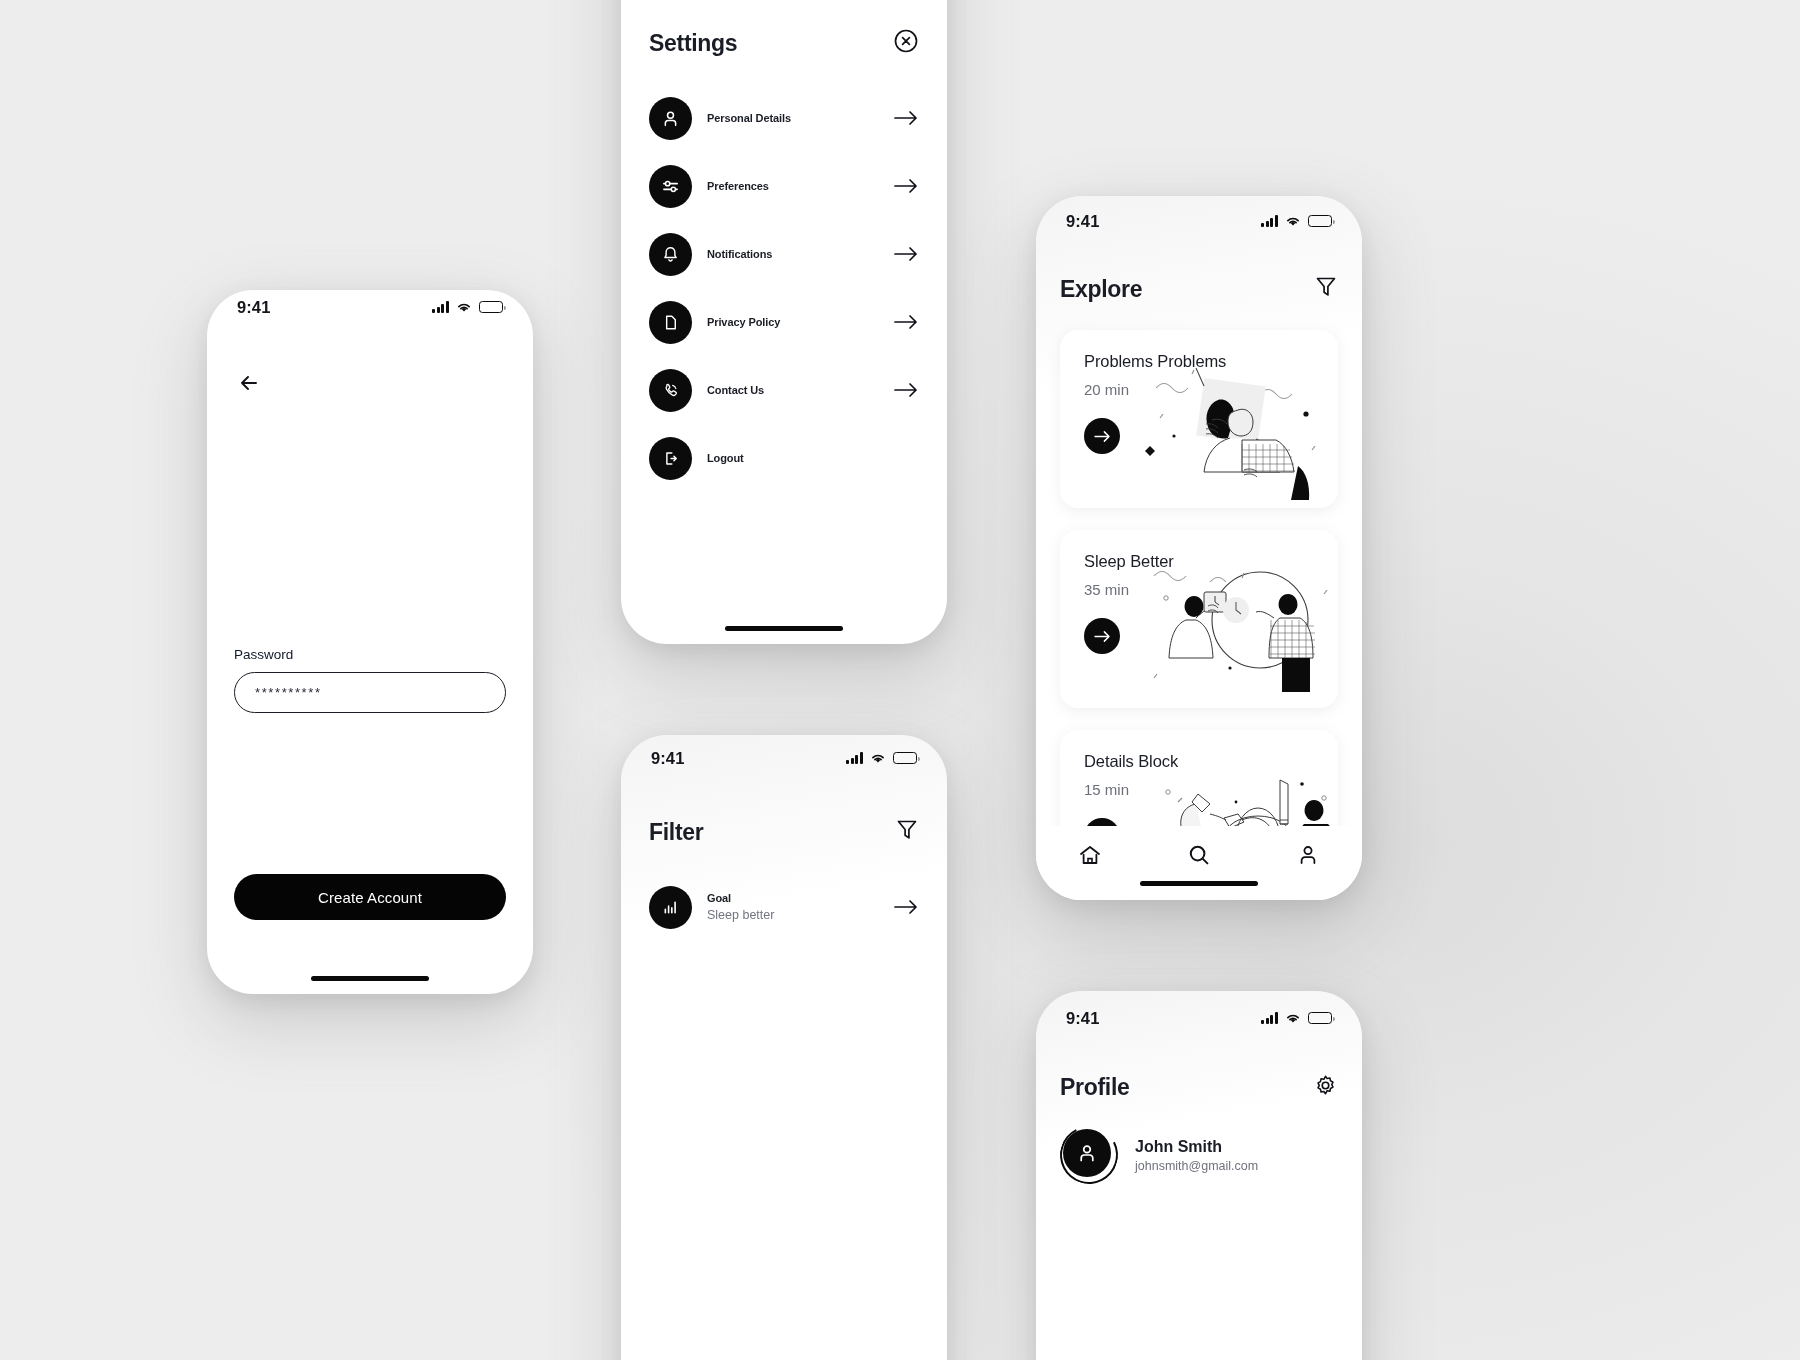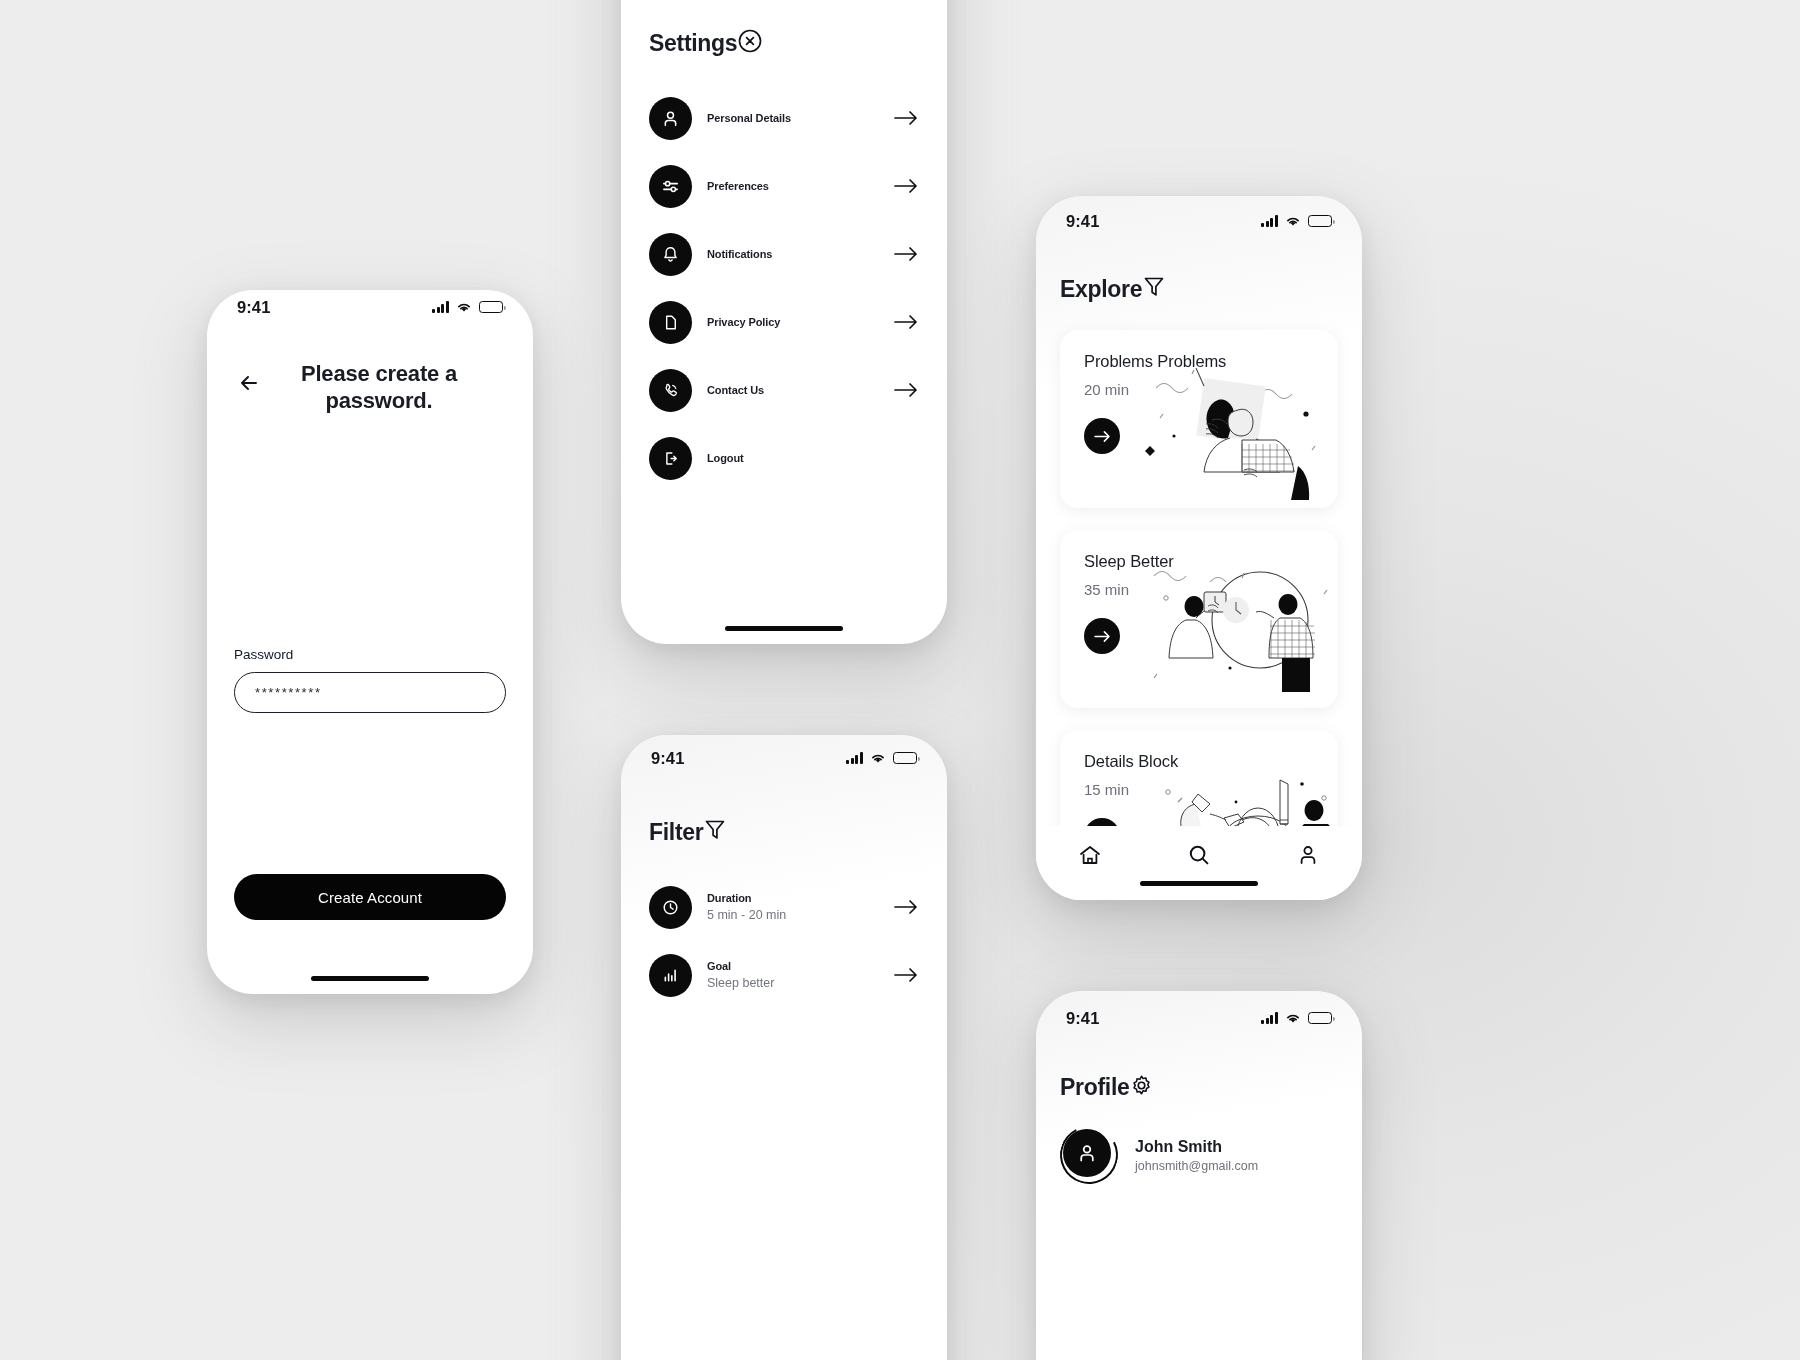--- a/index.html
+++ b/index.html
@@ -75,21 +75,21 @@
     position:absolute; left:27px; right:27px; bottom:74px; height:46px;
     background:#050505; color:#fff; border:none; border-radius:24px;
     font-size:15px; font-family:"Liberation Sans", sans-serif; cursor:pointer;
     display:flex; align-items:center; justify-content:center; letter-spacing:.1px;
   }
 
   
   #phone-settings { left:621px; top:-126px; width:326px; height:770px; border-radius:46px; }
   .settings-pad { padding: 0 28px; }
   .screen-title-row {
-    display:flex; align-items:center; justify-content:flex-start;
+    display:flex; align-items:center; justify-content:space-between;
     margin-top: 14px; margin-bottom: 26px;
   }
   .screen-title { font-size:23px; font-weight:700; color:#1b1d26; letter-spacing:-.3px; }
 
   .row-list { display:flex; flex-direction:column; }
   .row-item {
     display:flex; align-items:center; gap:15px; height:68px; cursor:pointer;
   }
   .circ-icon {
     width:43px; height:43px; border-radius:50%; background:#0b0b0b; flex:none;
@@ -165,21 +165,20 @@
       <span class="battery"><span class="lvl"></span></span>
     </span>
   </div>
   <div class="pw-body">
     <div class="pw-head">
       <span class="back-arrow">
         <svg width="30" height="30" viewBox="0 0 30 30">
             <path d="M22 15H8M14 9l-6 6 6 6" stroke="#111218" stroke-width="1.9" fill="none" stroke-linecap="round" stroke-linejoin="round"></path>
           </svg>
       </span>
-      <div class="pw-title">Please create a password.</div>
     </div>
     <div class="pw-field-wrap">
       <div class="pw-label">Password</div>
       <div class="pw-input" placeholder="Password">**********</div>
     </div>
     <button class="btn-primary">Create Account</button>
   </div>
   <div class="home-indicator"></div>
 </div>
 
@@ -322,37 +321,20 @@
     <div class="screen-title-row">
       <span class="screen-title">Filter</span>
       <span>
         <svg width="24" height="26" viewBox="0 0 24 26">
             <path d="M3.5 4.5h17l-6.6 8v8.4l-3.8-2.6V12.5Z" stroke="#111218" stroke-width="1.7" fill="none" stroke-linejoin="round"></path>
           </svg>
       </span>
     </div>
     <div class="row-list">
 
-      <div class="row-item">
-        <span class="circ-icon">
-          <svg width="21" height="21" viewBox="0 0 22 22">
-              <circle cx="11" cy="11" r="6.6" stroke="#fff" stroke-width="1.5" fill="none"></circle>
-              <path d="M11 7.3V11l2.7 1.8" stroke="#fff" stroke-width="1.5" fill="none" stroke-linecap="round" stroke-linejoin="round"></path>
-            </svg>
-        </span>
-        <span class="row-text">
-          <span class="row-label">Duration</span>
-          <span class="row-sub">5 min - 20 min</span>
-        </span>
-        <span class="row-arrow">
-          <svg width="26" height="18" viewBox="0 0 26 18">
-              <path d="M2 9h21M17 3l6 6-6 6" stroke="#111218" stroke-width="1.7" fill="none" stroke-linecap="round" stroke-linejoin="round"></path>
-            </svg>
-        </span>
-      </div>
 
       <div class="row-item">
         <span class="circ-icon">
           <svg width="21" height="21" viewBox="0 0 22 22">
               <path d="M5.6 16.4V13M9 16.4V9.6M12.4 16.4v-5M15.8 16.4V5.6" stroke="#fff" stroke-width="1.7" stroke-linecap="round"></path>
             </svg>
         </span>
         <span class="row-text">
           <span class="row-label">Goal</span>
           <span class="row-sub">Sleep better</span>

